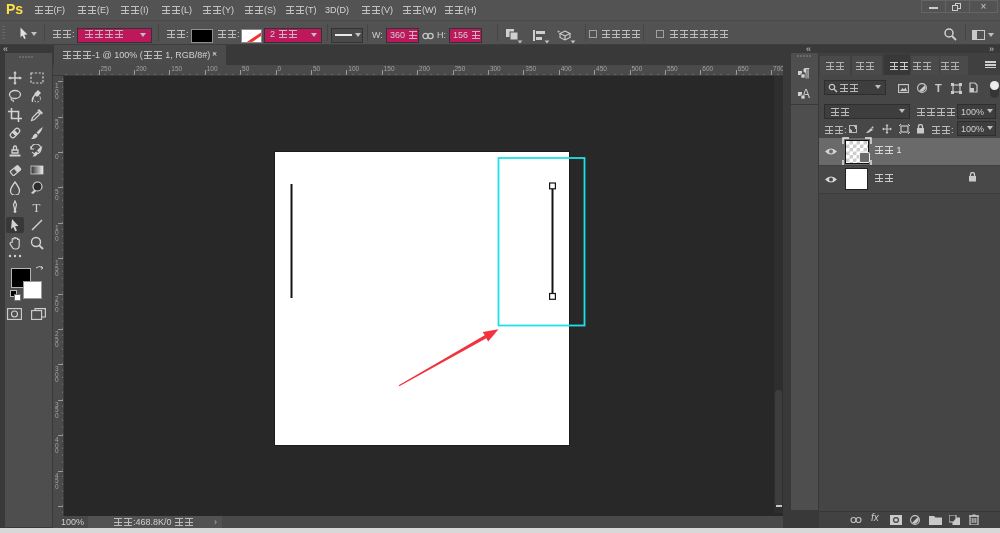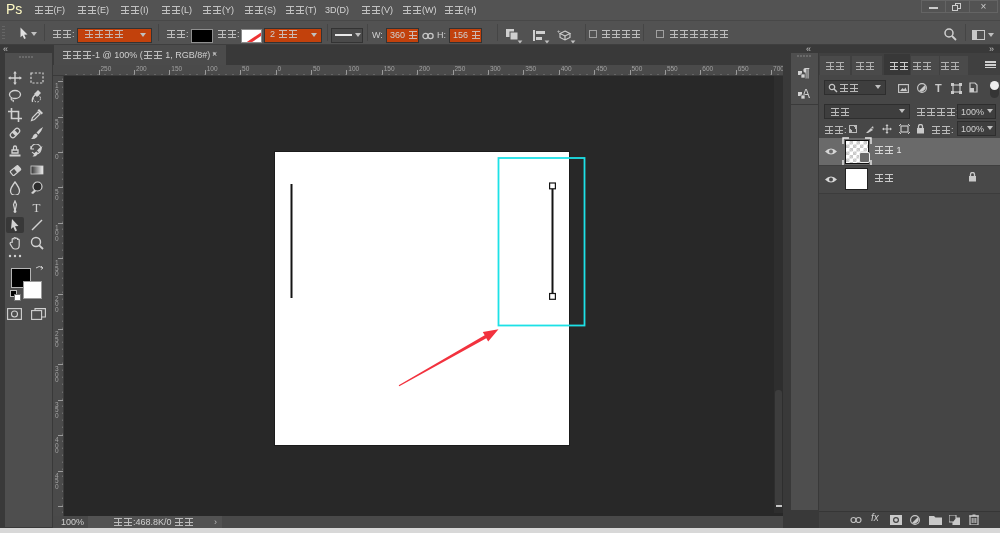--- a/index.html
+++ b/index.html
@@ -5,28 +5,28 @@
 font-family:"Liberation Sans",sans-serif;}
 *{box-sizing:border-box}
 .a{position:absolute}
 .g{display:inline-block;width:8px;height:8px;margin:0 1px;vertical-align:-1px;
 background:linear-gradient(currentColor,currentColor) 0 0/8px 1px no-repeat,
 linear-gradient(currentColor,currentColor) 0 3.5px/8px 1px no-repeat,
 linear-gradient(currentColor,currentColor) 0 7px/8px 1px no-repeat,
 linear-gradient(currentColor,currentColor) 3.5px 0/1px 8px no-repeat;opacity:.85}
 .t{font-size:9px;color:#cfcfcf;white-space:nowrap}
 .sep{width:1px;background:#454545;top:24px;height:17px}
-.box{background:#c2410c;border:1px solid #333;height:15px}
+.box{background:#be185d;border:1px solid #333;height:15px}
 .car{width:0;height:0;border-left:3px solid transparent;border-right:3px solid transparent;border-top:4px solid #c0c0c0}
 .vnum{font-size:6.5px;color:#a2a2a2;line-height:5.5px;text-align:left;width:8px}
 </style></head>
 <body>
 
 <div class="a" id="menubar" style="left:0;top:0;width:1000px;height:20px;background:#535353"></div>
-<div class="a" style="left:6px;top:1px;font-size:14px;color:#fef9c3;font-weight:normal">Ps</div>
+<div class="a" style="left:6px;top:1px;font-size:14px;color:#fde047;font-weight:bold">Ps</div>
 <div class="a" id="menus">
     <div class="a t" style="left:33.5px;top:5px;color:#d4d4d4"><i class="g"></i><i class="g"></i>(F)</div>
     <div class="a t" style="left:77px;top:5px;color:#d4d4d4"><i class="g"></i><i class="g"></i>(E)</div>
     <div class="a t" style="left:120px;top:5px;color:#d4d4d4"><i class="g"></i><i class="g"></i>(I)</div>
     <div class="a t" style="left:161px;top:5px;color:#d4d4d4"><i class="g"></i><i class="g"></i>(L)</div>
     <div class="a t" style="left:202px;top:5px;color:#d4d4d4"><i class="g"></i><i class="g"></i>(Y)</div>
     <div class="a t" style="left:244px;top:5px;color:#d4d4d4"><i class="g"></i><i class="g"></i>(S)</div>
     <div class="a t" style="left:285px;top:5px;color:#d4d4d4"><i class="g"></i><i class="g"></i>(T)</div>
     <div class="a t" style="left:325px;top:5px;color:#d4d4d4">3D(D)</div>
     <div class="a t" style="left:361px;top:5px;color:#d4d4d4"><i class="g"></i><i class="g"></i>(V)</div>

